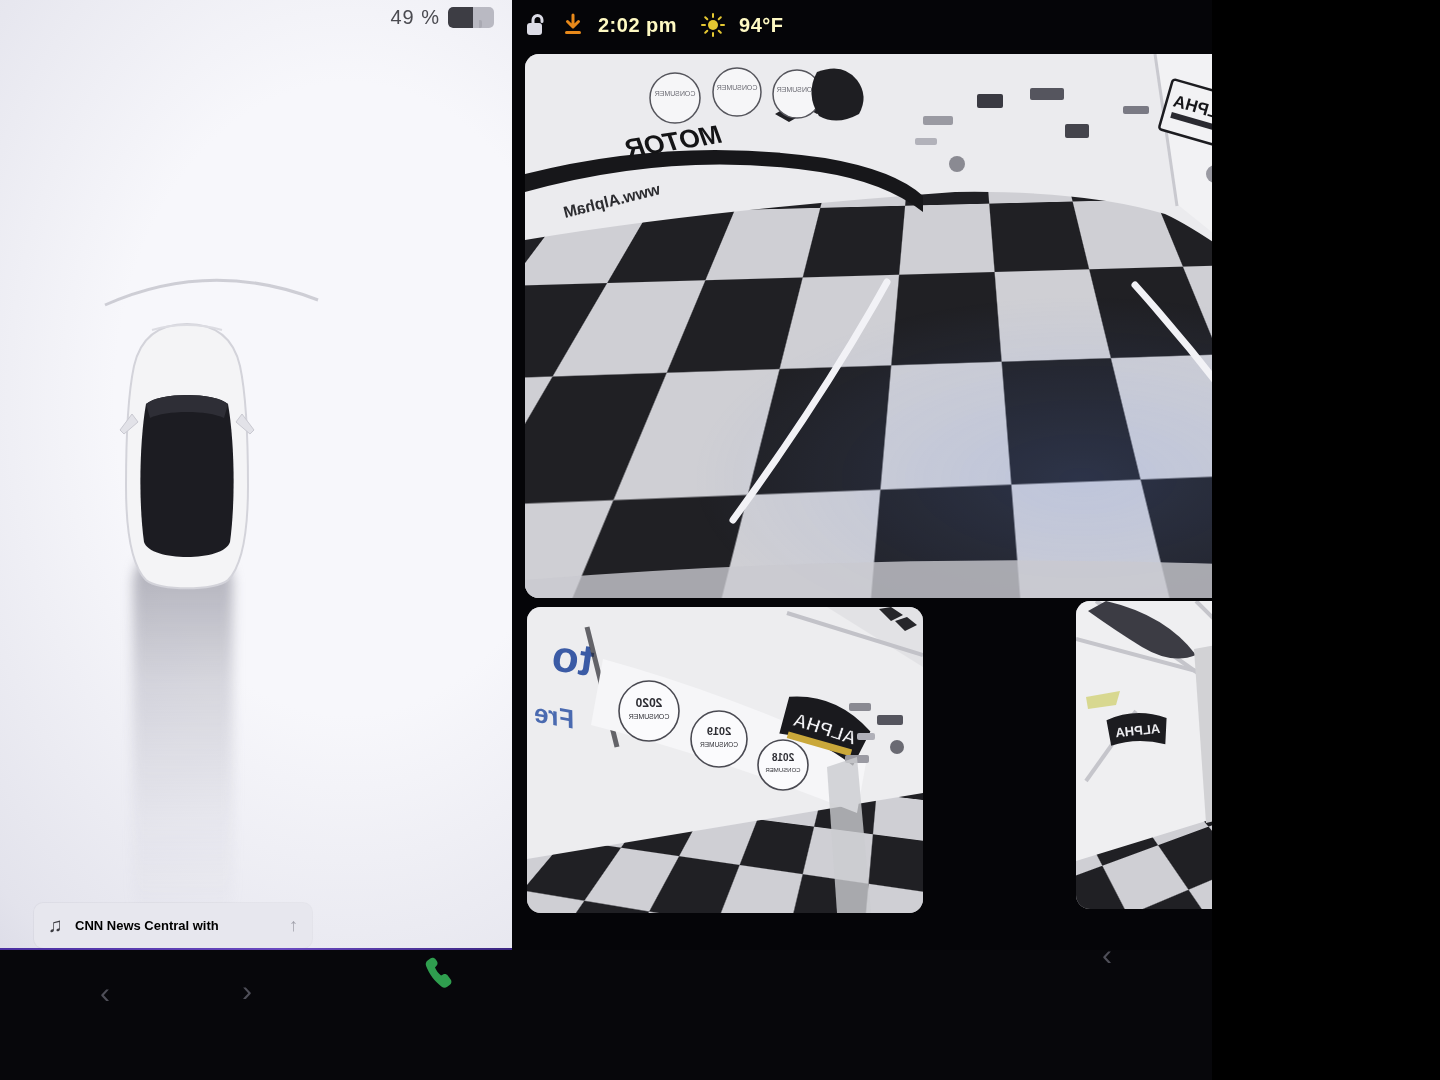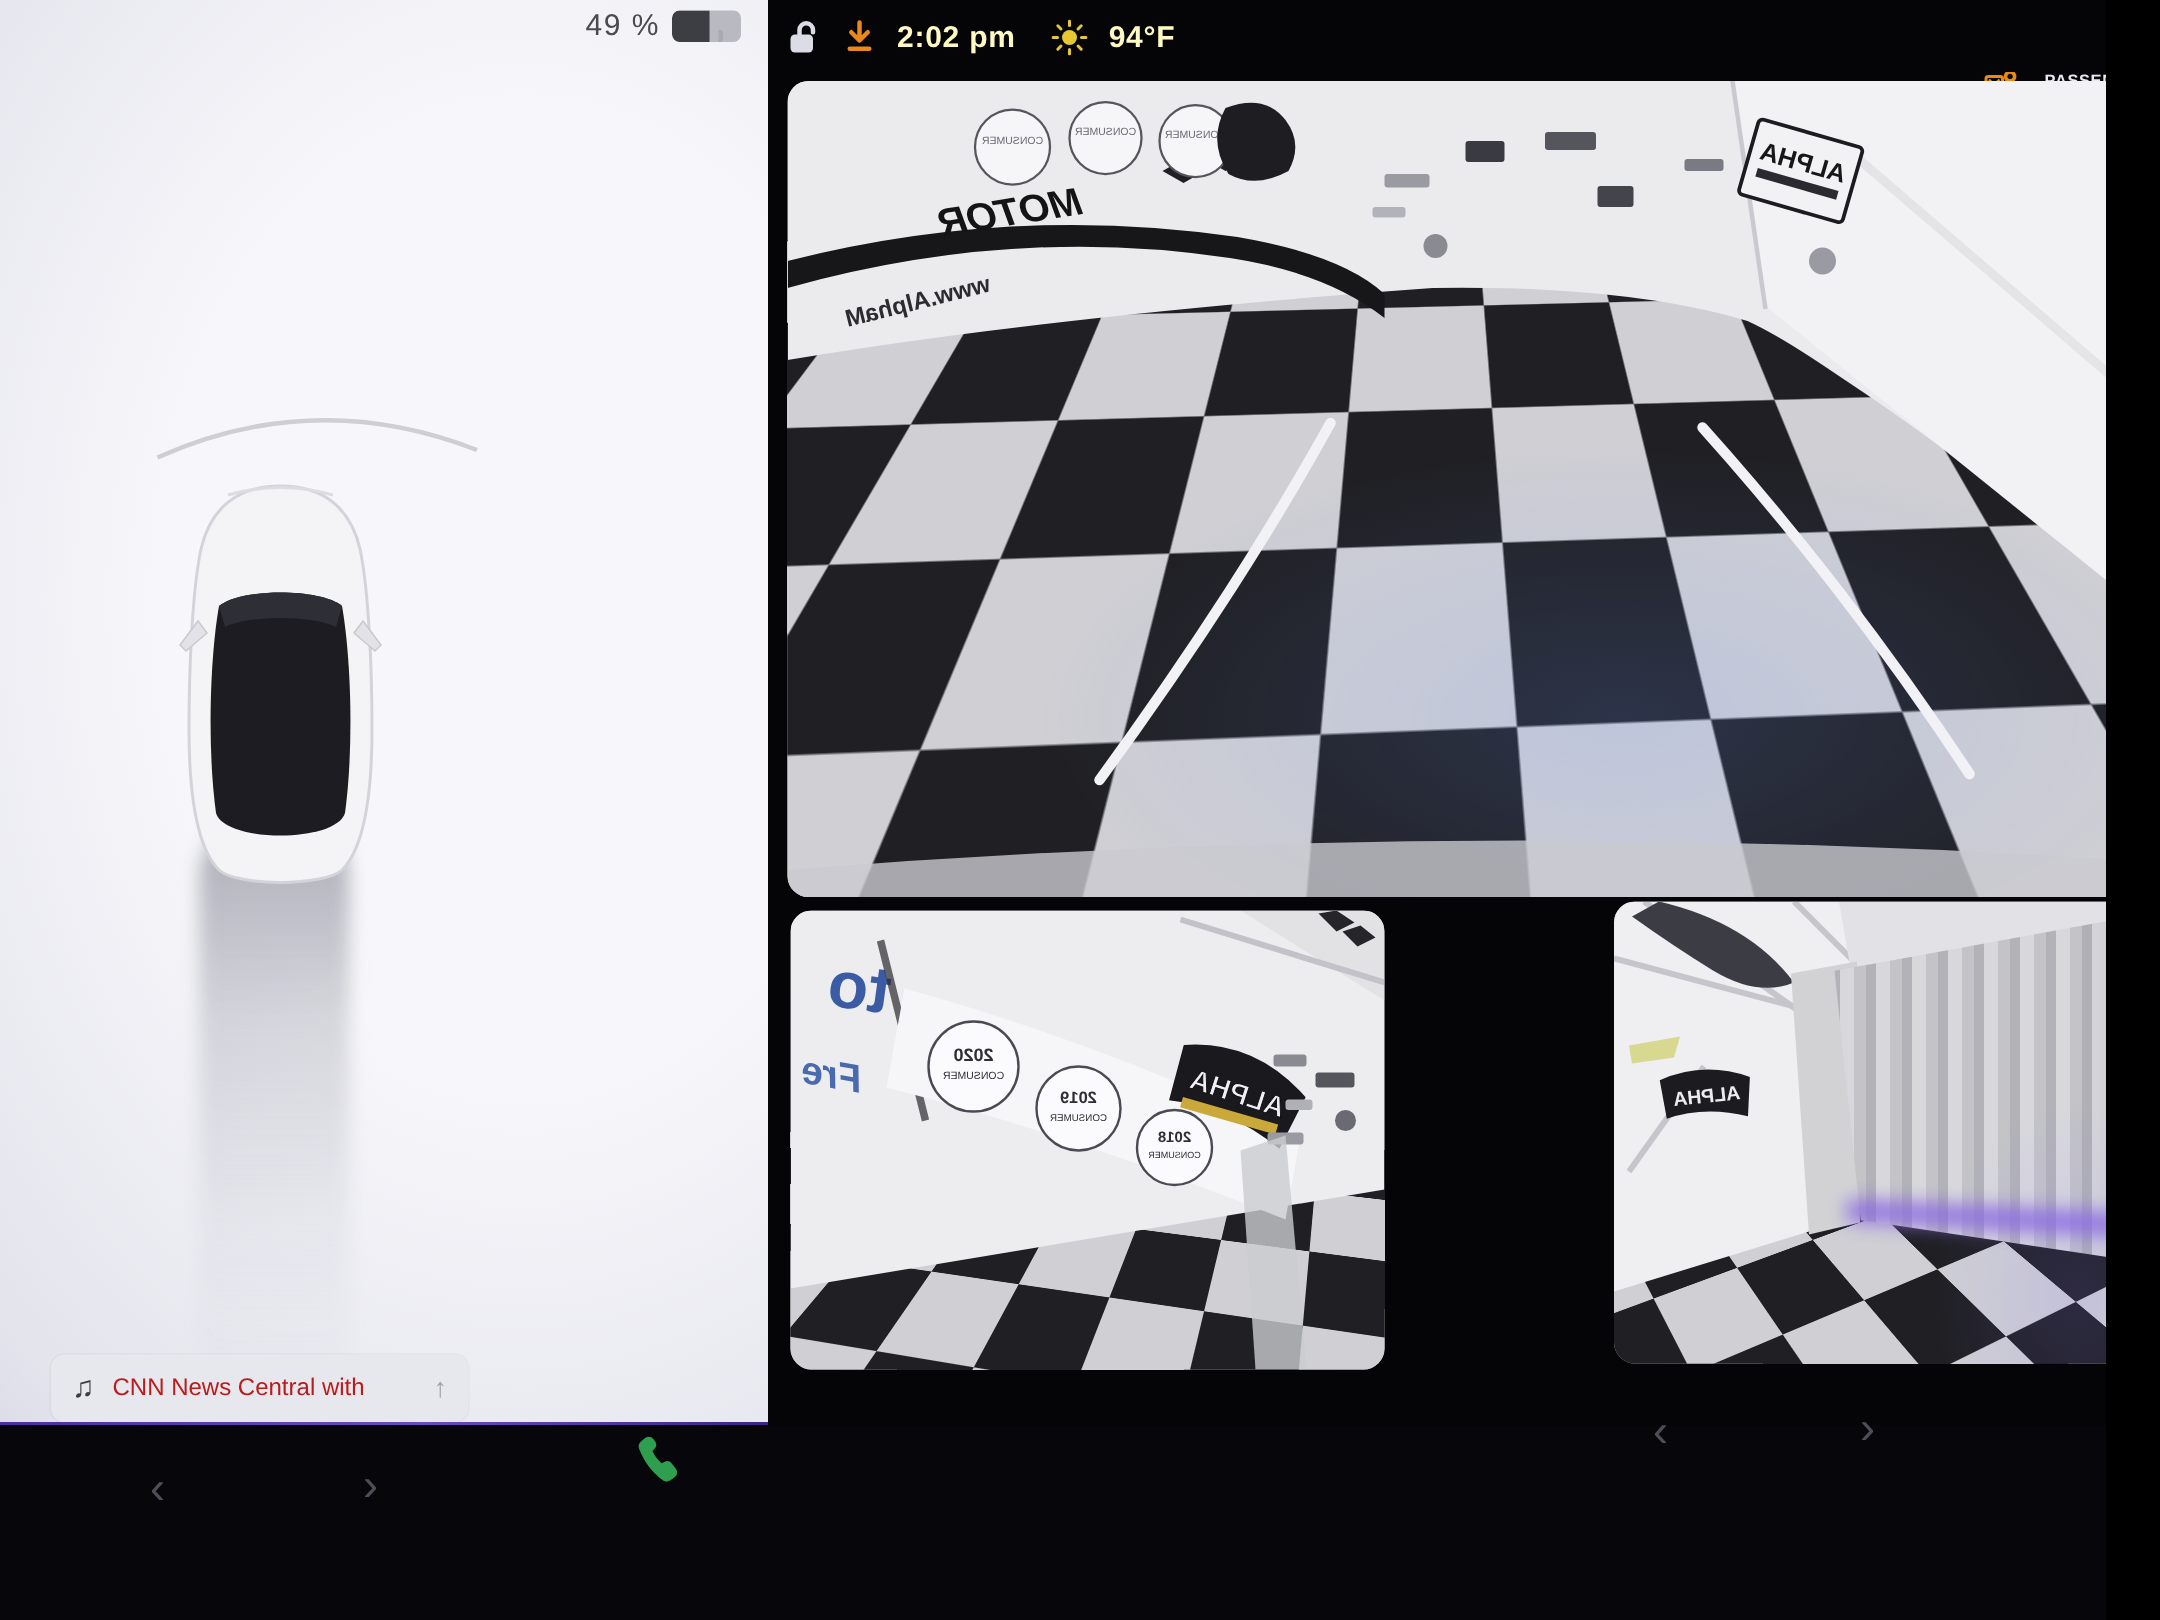--- a/index.html
+++ b/index.html
@@ -1,37 +1,37 @@
 <!DOCTYPE html>
 <html><head>
 <meta charset="utf-8">
 <style>
   html,body{margin:0;padding:0;background:#000;}
   *{box-sizing:border-box;font-family:"Liberation Sans",sans-serif;}
-  #stage{position:relative;width:1404px;height:1080px;background:#050508;overflow:hidden;}
+  #stage{position:relative;width:1212px;height:1080px;background:#050508;overflow:hidden;}
 
   
   .left-panel{position:absolute;left:0;top:0;width:512px;height:950px;
     background:radial-gradient(130% 95% at 68% 42%, #f7f7fb 35%, #e3e3ec 75%, #c9c9da 100%);overflow:hidden;}
   .battery-wrap{position:absolute;right:18px;top:6px;display:flex;align-items:center;gap:8px;}
   .battery-pct{font-size:20px;color:#4a4a50;letter-spacing:1px;}
   .battery-icon{position:relative;width:46px;height:21px;border-radius:5px;background:#b9b9c2;overflow:hidden;}
   .battery-fill{position:absolute;left:0;top:0;bottom:0;width:55%;background:#3d3d44;border-radius:5px 0 0 5px;}
   .battery-nub{position:absolute;right:12px;top:13px;width:3px;height:8px;background:#a9a9b2;border-radius:0 2px 2px 0;}
 
   .curb-arc{position:absolute;left:0;top:0;}
   .car-shadow{position:absolute;left:133px;top:545px;width:100px;height:390px;
     background:linear-gradient(180deg, rgba(110,110,125,.55), rgba(140,140,155,.30) 35%, rgba(170,170,185,.12) 70%, rgba(180,180,195,0));
     filter:blur(6px);border-radius:40px;}
   .car-svg{position:absolute;left:112px;top:318px;}
 
   .media-mini{position:absolute;left:34px;top:903px;width:278px;height:45px;background:#e7e7ee;border-radius:9px;
     display:flex;align-items:center;gap:12px;padding:0 14px;box-shadow:0 0 0 1px rgba(0,0,0,.03);}
   .media-note{font-size:20px;color:#3c3c42;}
-  .media-title{font-size:16px;color:#b91c1c;font-weight:400;white-space:nowrap;overflow:hidden;flex:1;}
+  .media-title{font-size:13px;color:#000000;font-weight:700;white-space:nowrap;overflow:hidden;flex:1;}
   .media-expand{font-size:18px;color:#a2a2ac;}
 
   .panel-edge{position:absolute;left:0;top:948px;width:512px;height:4px;background:linear-gradient(90deg,#4a2fa0,#6a4ac0 55%,#3a2580);}
 
   
   .status-bar{position:absolute;left:524px;top:8px;height:34px;display:flex;align-items:center;gap:14px;}
   .status-text{color:#fef9c3;font-size:20px;font-weight:700;letter-spacing:.5px;}
   .sb-icon{display:inline-flex;align-items:center;justify-content:center;}
 
   

